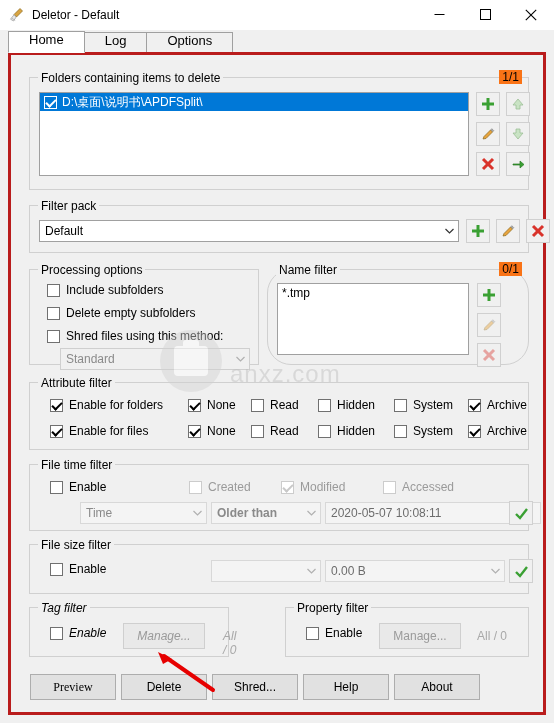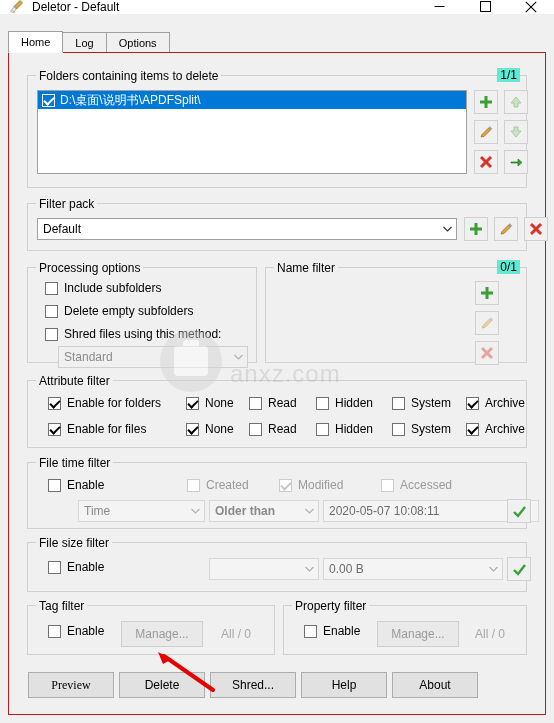--- a/index.html
+++ b/index.html
@@ -9,62 +9,62 @@
     background: #f0f0f0;
     font-family: "Liberation Sans", sans-serif;
     font-size: 12px;
     color: #000;
     overflow: hidden;
     position: relative;
   }
 
   
   .titlebar {
-    height: 14px; background: #ffffff; display: flex; align-items: center;
+    height: 30px; background: #ffffff; display: flex; align-items: center;
     border-bottom: 1px solid #ffffff;
   }
   .titlebar .app-icon {
     width: 16px; height: 16px; margin-left: 9px; margin-right: 7px;
     position: relative;
   }
   .titlebar .title-text { font-size: 12px; color: #000; }
   .win-btns { margin-left: auto; display: flex; height: 30px; }
   .win-btn {
     width: 46px; height: 30px; display: flex; align-items: center; justify-content: center;
     font-size: 12px; color: #000;
   }
   .win-btn svg { display:block; }
 
   
   .tabstrip {
     position: absolute; top: 31px; left: 8px; right: 8px; height: 22px;
     display: flex; align-items: flex-end;
   }
   .tab {
-    height: 21px; padding: 0 12px; display:flex; align-items:center;
+    height: 21px; padding: 0 20px; display:flex; 
     border: 1px solid #a0a0a0; background: #f0f0f0; margin-right: -1px;
-    font-size: 11px;
+    font-size: 13px;
   }
   .tab.active { background: #ffffff; border-bottom: 1px solid #ffffff; height: 22px; z-index: 2; }
 
   .tabpanel {
     position: absolute; top: 52px; left: 8px; right: 8px; bottom: 8px;
-    border: 1px solid #b91c1c; background: #f0f0f0;
+    border: 3px solid #b91c1c; background: #f0f0f0;
   }
 
   
   .group {
     position: absolute; border: 1px solid #d0d0d0;
   }
   .group > .legend {
     position: absolute; top: -7px; left: 8px; background: #f0f0f0;
     padding: 0 3px; font-size: 12px; color: #000;
   }
   .grp-hdr-right {
-    position: absolute; top: -8px; right: 6px; background: #5eead4;
+    position: absolute; top: -8px; right: 6px; background: #f97316;
     padding: 0 3px; font-size: 12px; color: #000;
   }
 
   
   .listbox {
     position: absolute; background: #ffffff; border: 1px solid #a0a0a0;
     overflow: hidden;
   }
   .list-row {
     height: 18px; display: flex; align-items: center; padding-left: 4px;
@@ -280,23 +280,28 @@
     <div class="combo disabled" style="left:30px; top:78px; width:190px;">
       <span>Standard</span>
       <span class="arrow">
         <svg width="9" height="6" viewBox="0 0 9 6">
             <path d="M0.5 1 L4.5 5 L8.5 1" fill="none" stroke="#b0b0b0" stroke-width="1.2"></path>
           </svg>
       </span>
     </div>
   </div>
 
-  <div class="group" style="left:256px; top:214px; width:262px; height:96px;">
+  <div class="group" style="left:256px; top:214px; width:262px; height:96px;border-radius:24px;">
     <span class="legend">Name filter</span>
     <span class="grp-hdr-right">0/1</span>
+    <div class="listbox" style="left:9px; top:13px; width:192px; height:72px;">
+      <div style="padding:2px 4px; font-size:12px;">
+        <span>*.tmp</span>
+      </div>
+    </div>
     <div class="sqbtn" style="left:209px; top:13px;">
       <svg width="14" height="14" viewBox="0 0 14 14">
           <rect x="5.5" y="1" width="3" height="12" fill="#3aa033"></rect>
           <rect x="1" y="5.5" width="12" height="3" fill="#3aa033"></rect>
         </svg>
     </div>
     <div class="sqbtn" style="left:209px; top:43px;">
       <svg width="14" height="14" viewBox="0 0 14 14" opacity="0.45">
           <path d="M2 12 L3 9.5 L9.5 3 L11.5 5 L5 11.5 Z" fill="#e8a33d" stroke="#8a6a1f" stroke-width="0.7"></path>
           <path d="M9.8 2.7 L11.8 4.7 L12.8 3.7 L10.8 1.7 Z" fill="#b0b0b0" stroke="#777" stroke-width="0.6"></path>
@@ -431,21 +436,21 @@
           </svg>
       </span>
     </div>
     <div class="sqbtn" style="left:479px; top:14px; width:24px; height:24px;">
       <svg width="15" height="15" viewBox="0 0 15 15">
           <path d="M2 8 L6 12 L13 3" fill="none" stroke="#3aa033" stroke-width="2.4"></path>
         </svg>
     </div>
   </div>
 
-  <div class="group" style="left:18px; top:552px; width:248px; height:50px;">
+  <div class="group" style="left:18px; top:552px; width:200px; height:50px;font-style:italic;">
     <span class="legend">Tag filter</span>
     <div class="chk" style="position:absolute; left:20px; top:18px;">
       <span class="cb"></span>
       <span>Enable</span>
     </div>
     <div class="btn disabled" style="left:93px; top:15px; width:82px;">
       <span>Manage...</span>
     </div>
     <span class="small-grey" style="position:absolute; left:193px; top:21px;">All / 0</span>
   </div>

